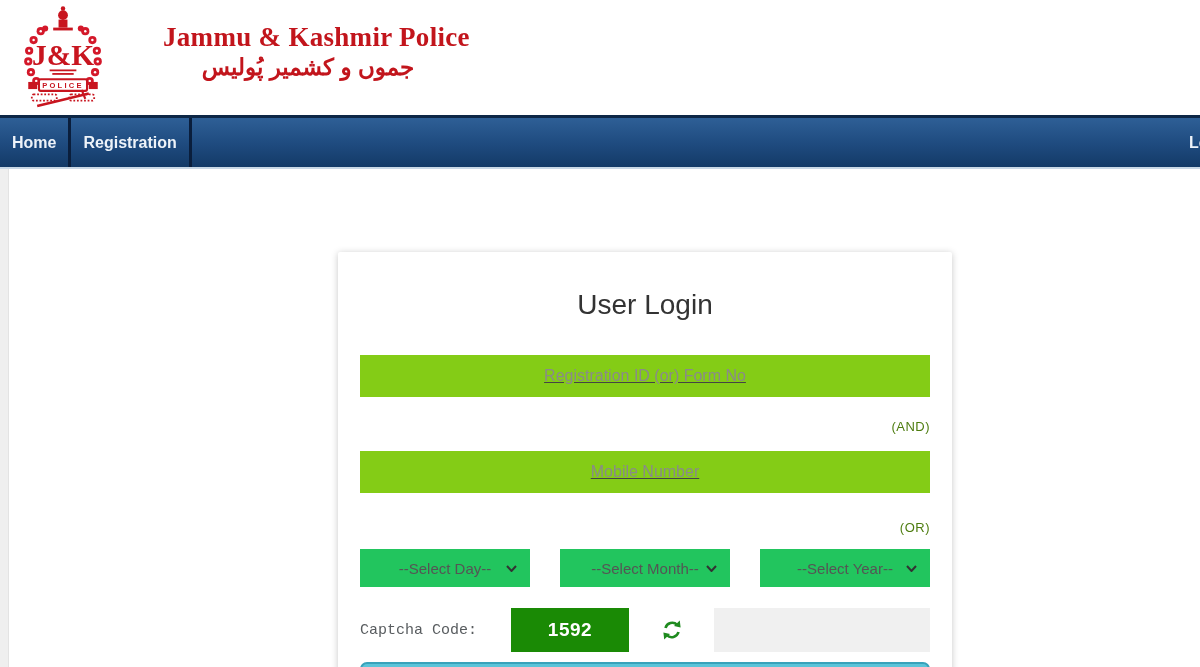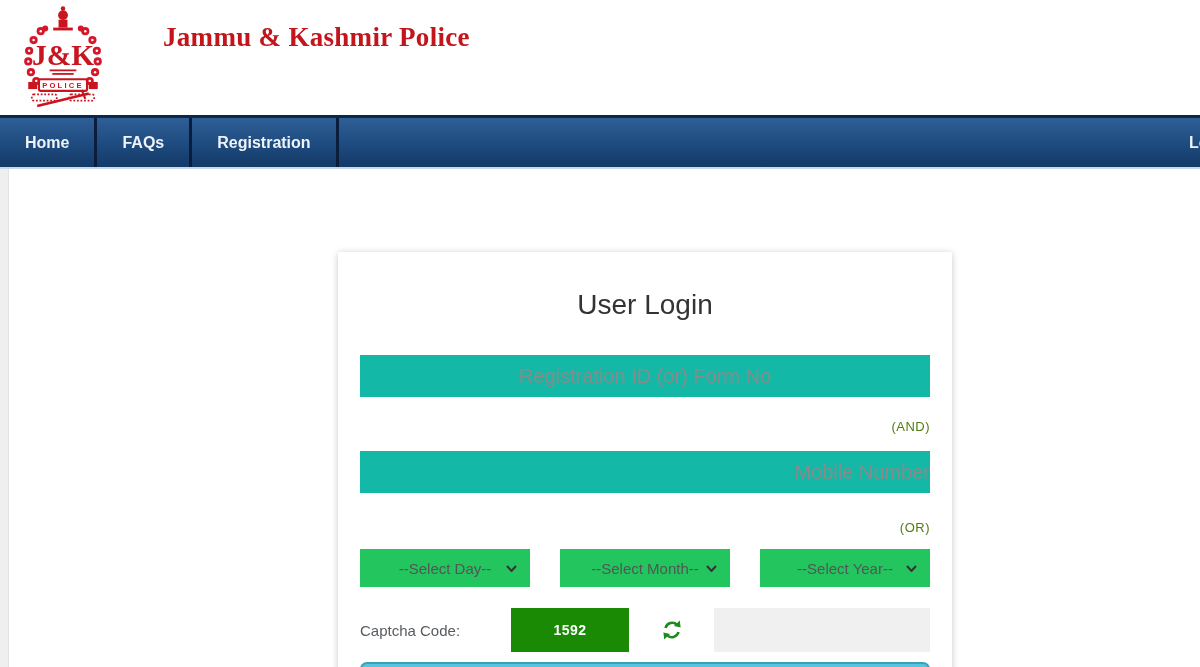--- a/index.html
+++ b/index.html
@@ -15,57 +15,57 @@
                  color:#c2151c; letter-spacing:.3px; white-space:nowrap; text-align:left; }
   .brand-urdu { font-size:23px; font-weight:bold; color:#c2151c; margin-top:1px;
                 direction:rtl; text-align:center; }
 
   
   .nav { position:absolute; left:0; top:115px; width:1200px; height:54px;
          background:linear-gradient(180deg,#2e5f96 0%,#1e4a7e 55%,#133a67 100%);
          border-top:3px solid #0d2746; border-bottom:2px solid #c9d8e6;
          overflow:hidden; }
   .nav-list { display:flex; height:100%; align-items:stretch; list-style:none; }
-  .nav-item { display:flex; align-items:center; padding:0 25px;
+  .nav-item { display:flex; align-items:center; padding:0 12px;
               border-right:3px solid #0a1e3c; color:#eef3f9; font-size:16px;
               font-weight:bold; cursor:pointer; white-space:nowrap; }
   .nav-login { position:absolute; left:1189px; top:0; height:49px; display:flex;
                align-items:center; color:#eef3f9; font-size:16px; font-weight:bold;
                cursor:pointer; white-space:nowrap; }
 
   
   .left-gutter { position:absolute; left:0; top:169px; width:9px; height:498px;
                  background:#efefef; border-right:1px solid #e3e3e3; }
 
   
   .card { position:absolute; left:338px; top:252px; width:614px; height:600px;
           background:#fff; box-shadow:0 1px 7px rgba(0,0,0,.22); border-radius:2px;
           padding:0 22px; }
   .card-title { margin-top:34px; text-align:center; font-size:28px; color:#333;
                 line-height:38px; }
   .text-input { display:block; width:100%; height:42px; margin-top:31px;
-                background:#14b8a6; border:none; outline:none; text-align:center;
-                font-size:20px; color:#444; font-family:"Liberation Sans",sans-serif; }
+                background:#84cc16; border:none; outline:none; text-align:center;
+                font-size:16px; color:#444; font-family:"Liberation Sans",sans-serif;text-decoration:underline; }
   .text-input::placeholder { color:#8a8a8a; opacity:1; }
   .sep-label { text-align:right; font-size:13px; color:#4d7c0f; line-height:16px;
                letter-spacing:.5px; }
   .sep-and { margin:22px 0 0; }
-  .input-mobile { margin-top:16px;text-align:right; }
+  .input-mobile { margin-top:16px; }
   .sep-or { margin:27px 0 13px; }
 
   .dob-row { display:flex; justify-content:space-between; }
   .select-box { position:relative; width:170px; height:38px; background:#22c55e;
                 display:flex; align-items:center; justify-content:center;
                 font-size:15px; color:#555; cursor:pointer; }
   .select-box .chevron { position:absolute; right:13px; top:16px; }
 
   .captcha-row { display:flex; align-items:center; margin-top:21px; }
-  .captcha-label { flex:0 0 151px; font-size:15px; color:#585c5f; }
+  .captcha-label { flex:0 0 151px; font-size:15px; color:#585c5f;font-family:Liberation Mono, monospace; }
   .captcha-box { width:118px; height:44px; background:#1a8a05; color:#fff;
-                 font-weight:bold; font-size:14px; display:flex; align-items:center;
+                 font-weight:bold; font-size:19px; display:flex; align-items:center;
                  justify-content:center; letter-spacing:.5px; }
   .refresh-btn { margin-left:31px; width:24px; height:24px; border:none; background:none;
                  padding:0; cursor:pointer; display:flex; align-items:center; }
   .captcha-input { flex:1; margin-left:30px; height:44px; background:#f0f0f0;
                    border:none; outline:none; text-align:center; font-size:15px; }
 
   .submit-btn { display:block; width:100%; height:44px; margin-top:10px;
                 background:#5ac4d9; border:2px solid #38a2ba; border-radius:7px;
                 cursor:pointer; }
 </style>
@@ -127,27 +127,27 @@
       <text x="55" y="94" text-anchor="middle" font-size="8.5" font-weight="bold" letter-spacing="2.5" fill="#c8151f">POLICE</text>
 
       <rect x="20" y="101" width="28" height="7" rx="2" fill="none" stroke="#c8151f" stroke-width="2" stroke-dasharray="2,2"></rect>
       <rect x="62" y="101" width="28" height="7" rx="2" fill="none" stroke="#c8151f" stroke-width="2" stroke-dasharray="2,2"></rect>
       <line x1="26" y1="114" x2="84" y2="100" stroke="#c8151f" stroke-width="3"></line>
       <line x1="76" y1="96" x2="80" y2="106" stroke="#c8151f" stroke-width="2.4"></line>
     </svg>
   </div>
   <div class="brand-block">
     <div class="brand-title">Jammu &amp; Kashmir Police</div>
+    <div class="brand-urdu">جموں و کشمیر پُولیس</div>
   </div>
 </div>
 
 <div class="nav">
   <ul class="nav-list">
     <li class="nav-item">Home</li>
-    <li class="nav-item">FAQs</li>
     <li class="nav-item">Registration</li>
   </ul>
   <div class="nav-login">Login</div>
 </div>
 
 <div class="left-gutter"></div>
 
 <div class="card">
   <div class="card-title">User Login</div>
 

